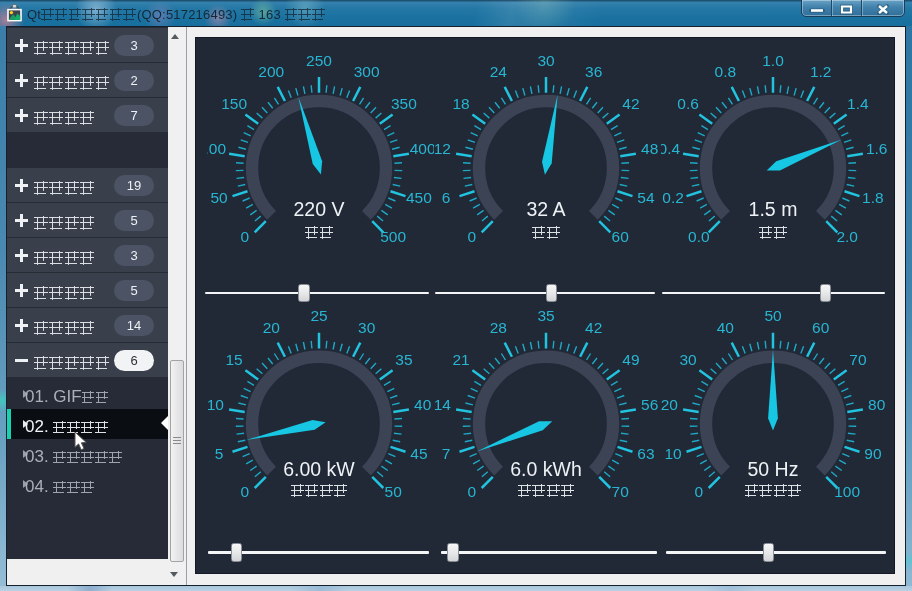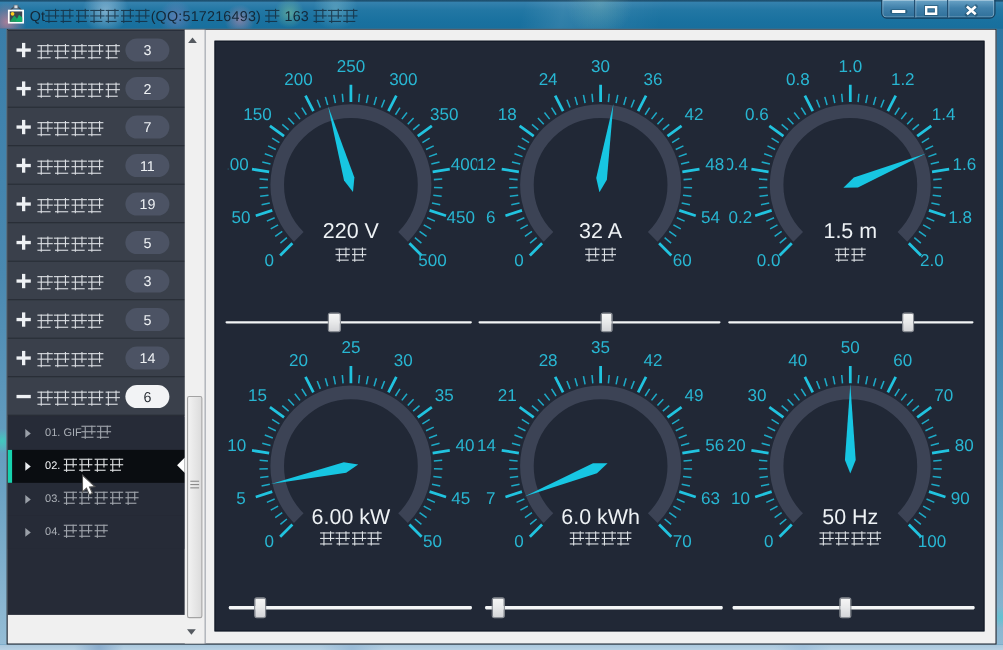--- a/index.html
+++ b/index.html
@@ -56,21 +56,21 @@
 .badge {position:absolute;right:14px;top:7px;width:40px;height:21px;border-radius:10.5px;
  background:#4c5364;color:#eef1f4;font-size:13px;text-align:center;line-height:21px}
 .subrow {position:absolute;left:0;width:161px;height:30px;background:#262b37}
 .subrow.sel {background:#0a0d11}
 .sel::before {content:"";position:absolute;left:0;top:0;width:4px;height:30px;background:#17d2ae}
 .sel::after {content:"";position:absolute;right:0;top:7.5px;width:0;height:0;
  border-top:7.5px solid transparent;border-bottom:7.5px solid transparent;border-right:7.5px solid #fff}
 .tri {position:absolute;left:15.5px;top:11px;width:0;height:0;
  border-left:5px solid #9aa0a8;border-top:4px solid transparent;border-bottom:4px solid transparent}
 .tris {border-left-color:#e8ebee}
-.sstxt {position:absolute;left:34px;top:8px;color:#abb0b7;font-size:10px;white-space:nowrap}
+.sstxt {position:absolute;left:18px;top:8px;color:#abb0b7;font-size:17px;white-space:nowrap}
 
 #sbar {position:absolute;left:168px;top:27px;width:18px;height:558px;background:#f0f0f0}
 #sline {position:absolute;left:186px;top:27px;width:1px;height:558px;background:#9ba0a8}
 .thumb {position:absolute;left:169.5px;top:360px;width:14px;height:202px;background:linear-gradient(90deg,#f2f2f2,#dcdcdc);border:1px solid #a3a3a3;border-radius:2px}
 .grip {position:absolute;left:172.5px;top:437px;width:8px;height:1.4px;background:#8a8a8a;box-shadow:0 3px 0 #8a8a8a,0 6px 0 #8a8a8a}
 .sarr {position:absolute;width:0;height:0;border-left:4.5px solid transparent;border-right:4.5px solid transparent}
 
 #panel {position:absolute;left:195px;top:37px;width:700px;height:537px;background:#212836;border:1px solid #131927}
 .unit {position:absolute;color:#eef2f5;text-align:center;white-space:nowrap}
 .strack {position:absolute;height:2.6px;background:#f3f5f6;border-radius:1px}
@@ -126,28 +126,20 @@
         <span class="badge" style="">2</span>
       </div>
       <div class="srow" style="top:71px">
         <div class="plus">
           <b class="ph"></b>
           <b class="pv"></b>
         </div>
         <span class="slab"><i class="zh" style="width:13.8px;height:13.8px;margin-right:1.6px;"></i><i class="zh" style="width:13.8px;height:13.8px;margin-right:1.6px;"></i><i class="zh" style="width:13.8px;height:13.8px;margin-right:1.6px;"></i><i class="zh" style="width:13.8px;height:13.8px;margin-right:1.6px;"></i></span>
         <span class="badge" style="">7</span>
       </div>
-      <div class="srow" style="top:106px">
-        <div class="plus">
-          <b class="ph"></b>
-          <b class="pv"></b>
-        </div>
-        <span class="slab"><i class="zh" style="width:13.8px;height:13.8px;margin-right:1.6px;"></i><i class="zh" style="width:13.8px;height:13.8px;margin-right:1.6px;"></i><i class="zh" style="width:13.8px;height:13.8px;margin-right:1.6px;"></i><i class="zh" style="width:13.8px;height:13.8px;margin-right:1.6px;"></i></span>
-        <span class="badge" style="">11</span>
-      </div>
       <div class="srow" style="top:141px">
         <div class="plus">
           <b class="ph"></b>
           <b class="pv"></b>
         </div>
         <span class="slab"><i class="zh" style="width:13.8px;height:13.8px;margin-right:1.6px;"></i><i class="zh" style="width:13.8px;height:13.8px;margin-right:1.6px;"></i><i class="zh" style="width:13.8px;height:13.8px;margin-right:1.6px;"></i><i class="zh" style="width:13.8px;height:13.8px;margin-right:1.6px;"></i></span>
         <span class="badge" style="">19</span>
       </div>
       <div class="srow" style="top:176px">
         <div class="plus">

